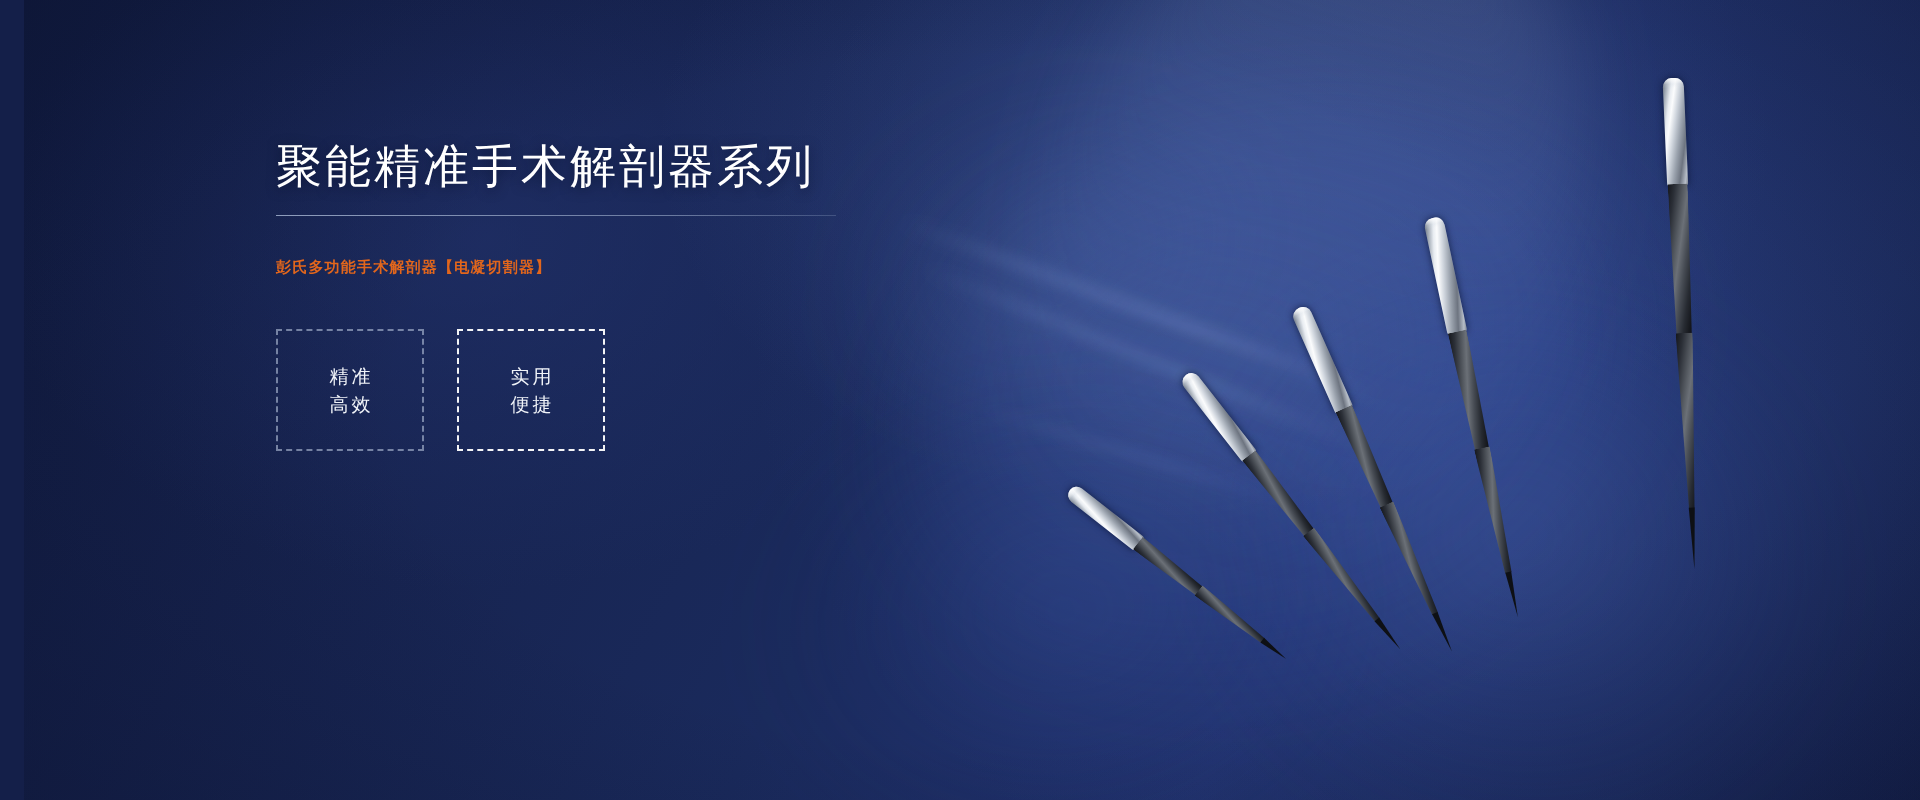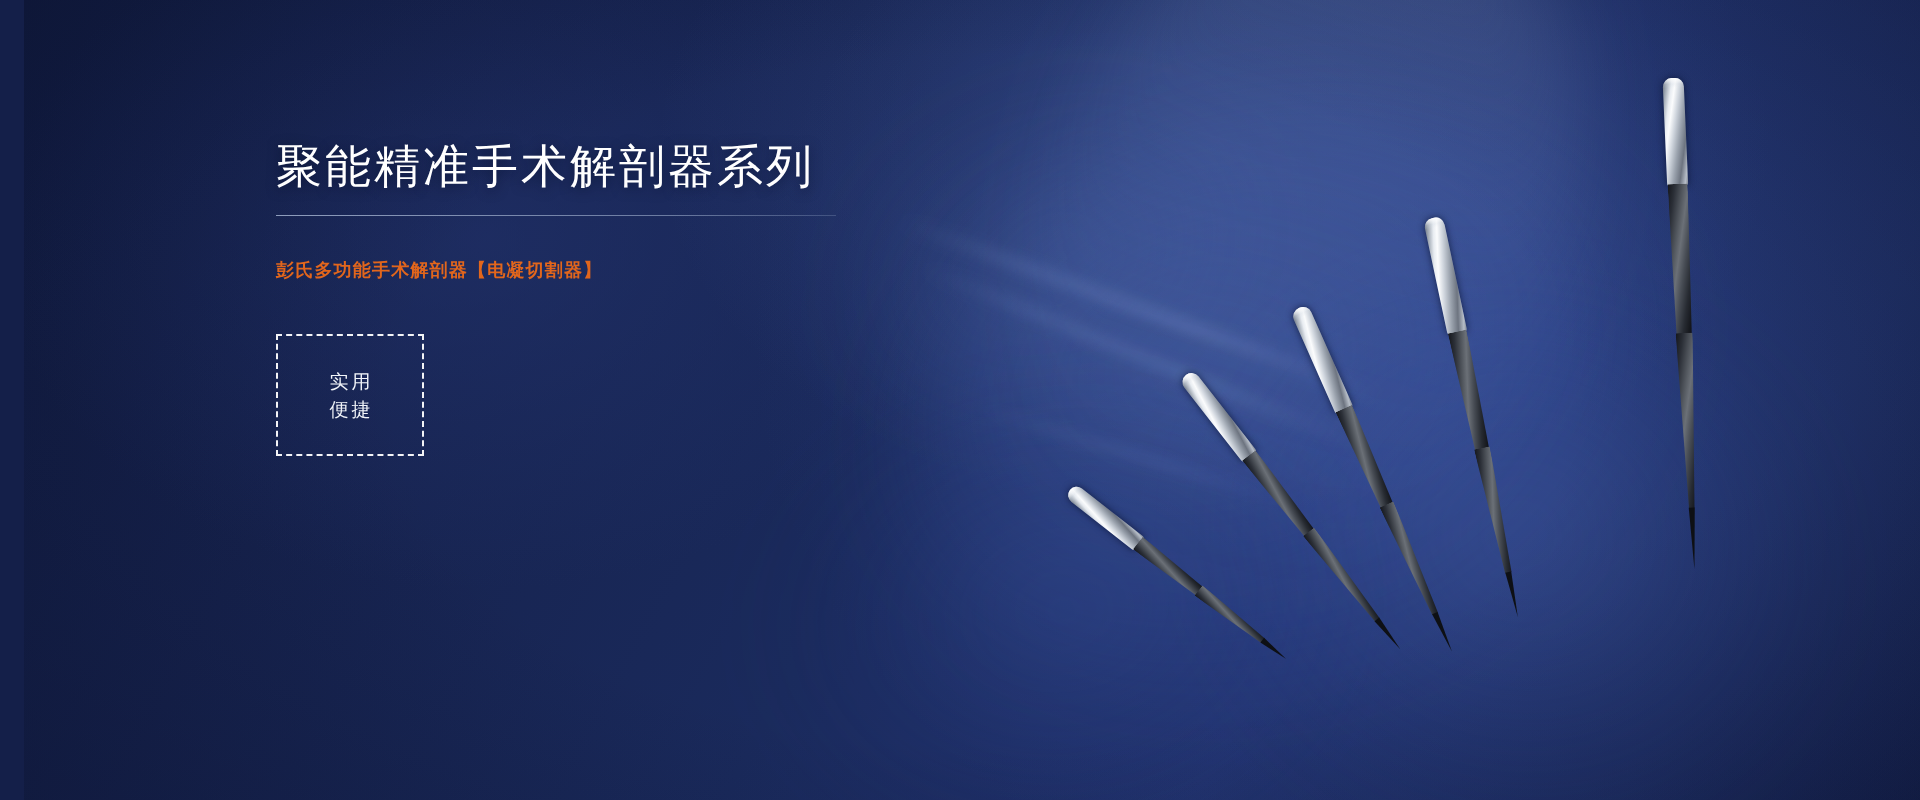--- a/index.html
+++ b/index.html
@@ -163,21 +163,21 @@
 
   .divider{
     margin-top:22px;
     width:560px;
     height:1px;
     background:linear-gradient(90deg, rgba(163,178,207,0.85) 0%, rgba(150,166,198,0.65) 70%, rgba(140,158,192,0.30) 100%);
   }
 
   .product-name{
     margin-top:42px;
-    font-size:18px;
+    font-size:15px;
     letter-spacing:1.2px;
     color:#e2661c;
     font-weight:700;
     white-space:nowrap;
   }
 
   .features{
     margin-top:52px;
     display:flex;
     gap:33px;
@@ -258,20 +258,24 @@
 
     <div class="title-cn">聚能精准手术解剖器系列</div>
 
 
     <div class="divider"></div>
 
     <div class="product-name">彭氏多功能手术解剖器【电凝切割器】</div>
 
     <div class="features">
 
+      <div class="feature-box">
+        <div class="feature-line">精准</div>
+        <div class="feature-line">高效</div>
+      </div>
 
       <div class="feature-box highlight">
         <div class="feature-line">实用</div>
         <div class="feature-line">便捷</div>
       </div>
 
 
     </div>
   </div>
 

